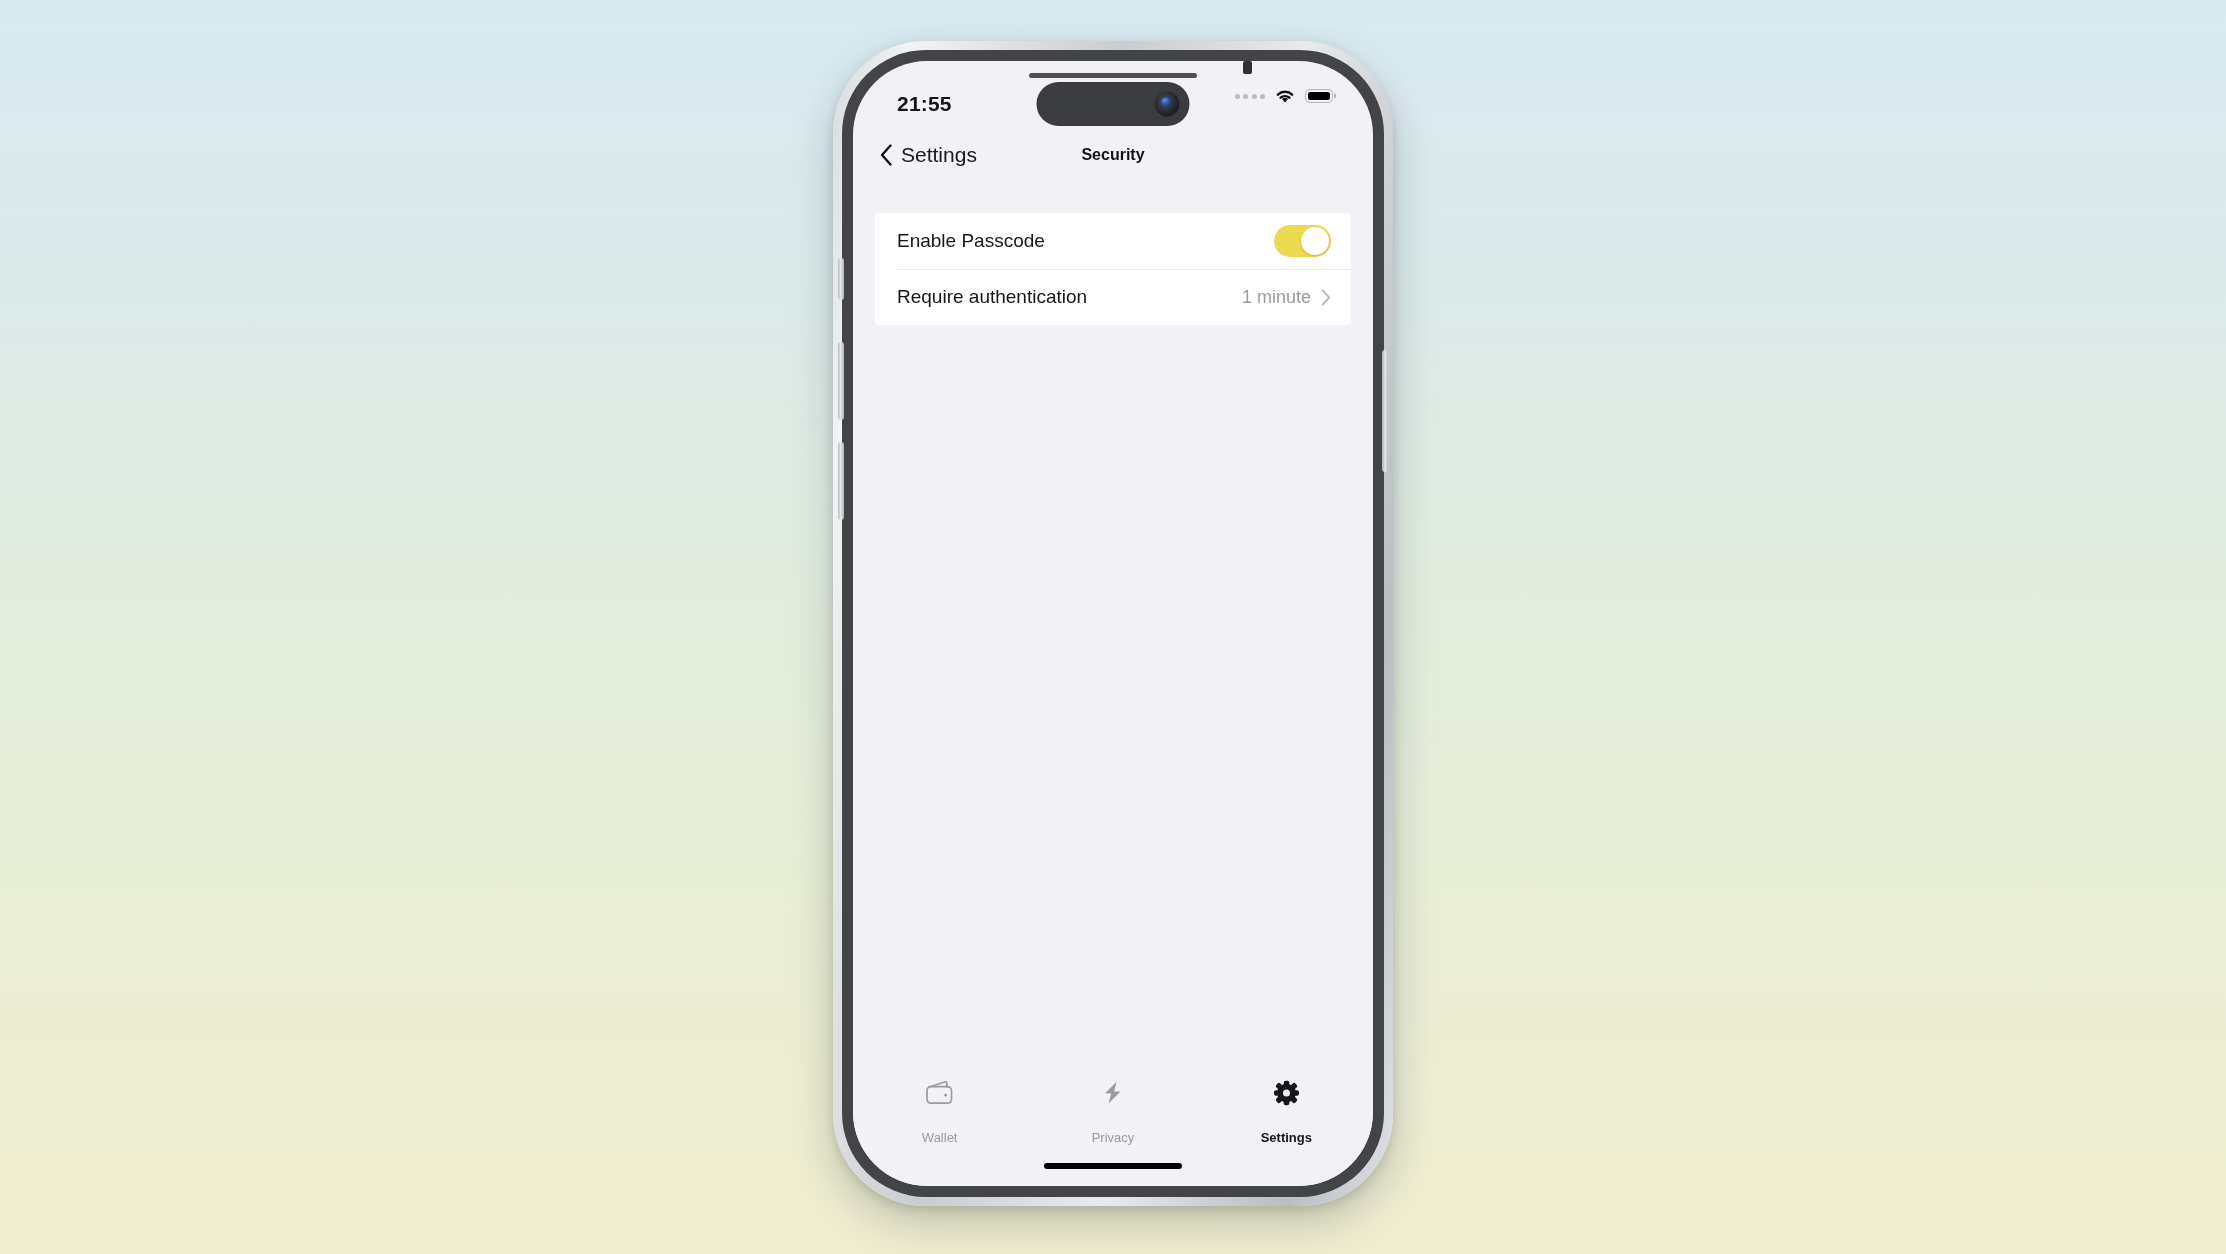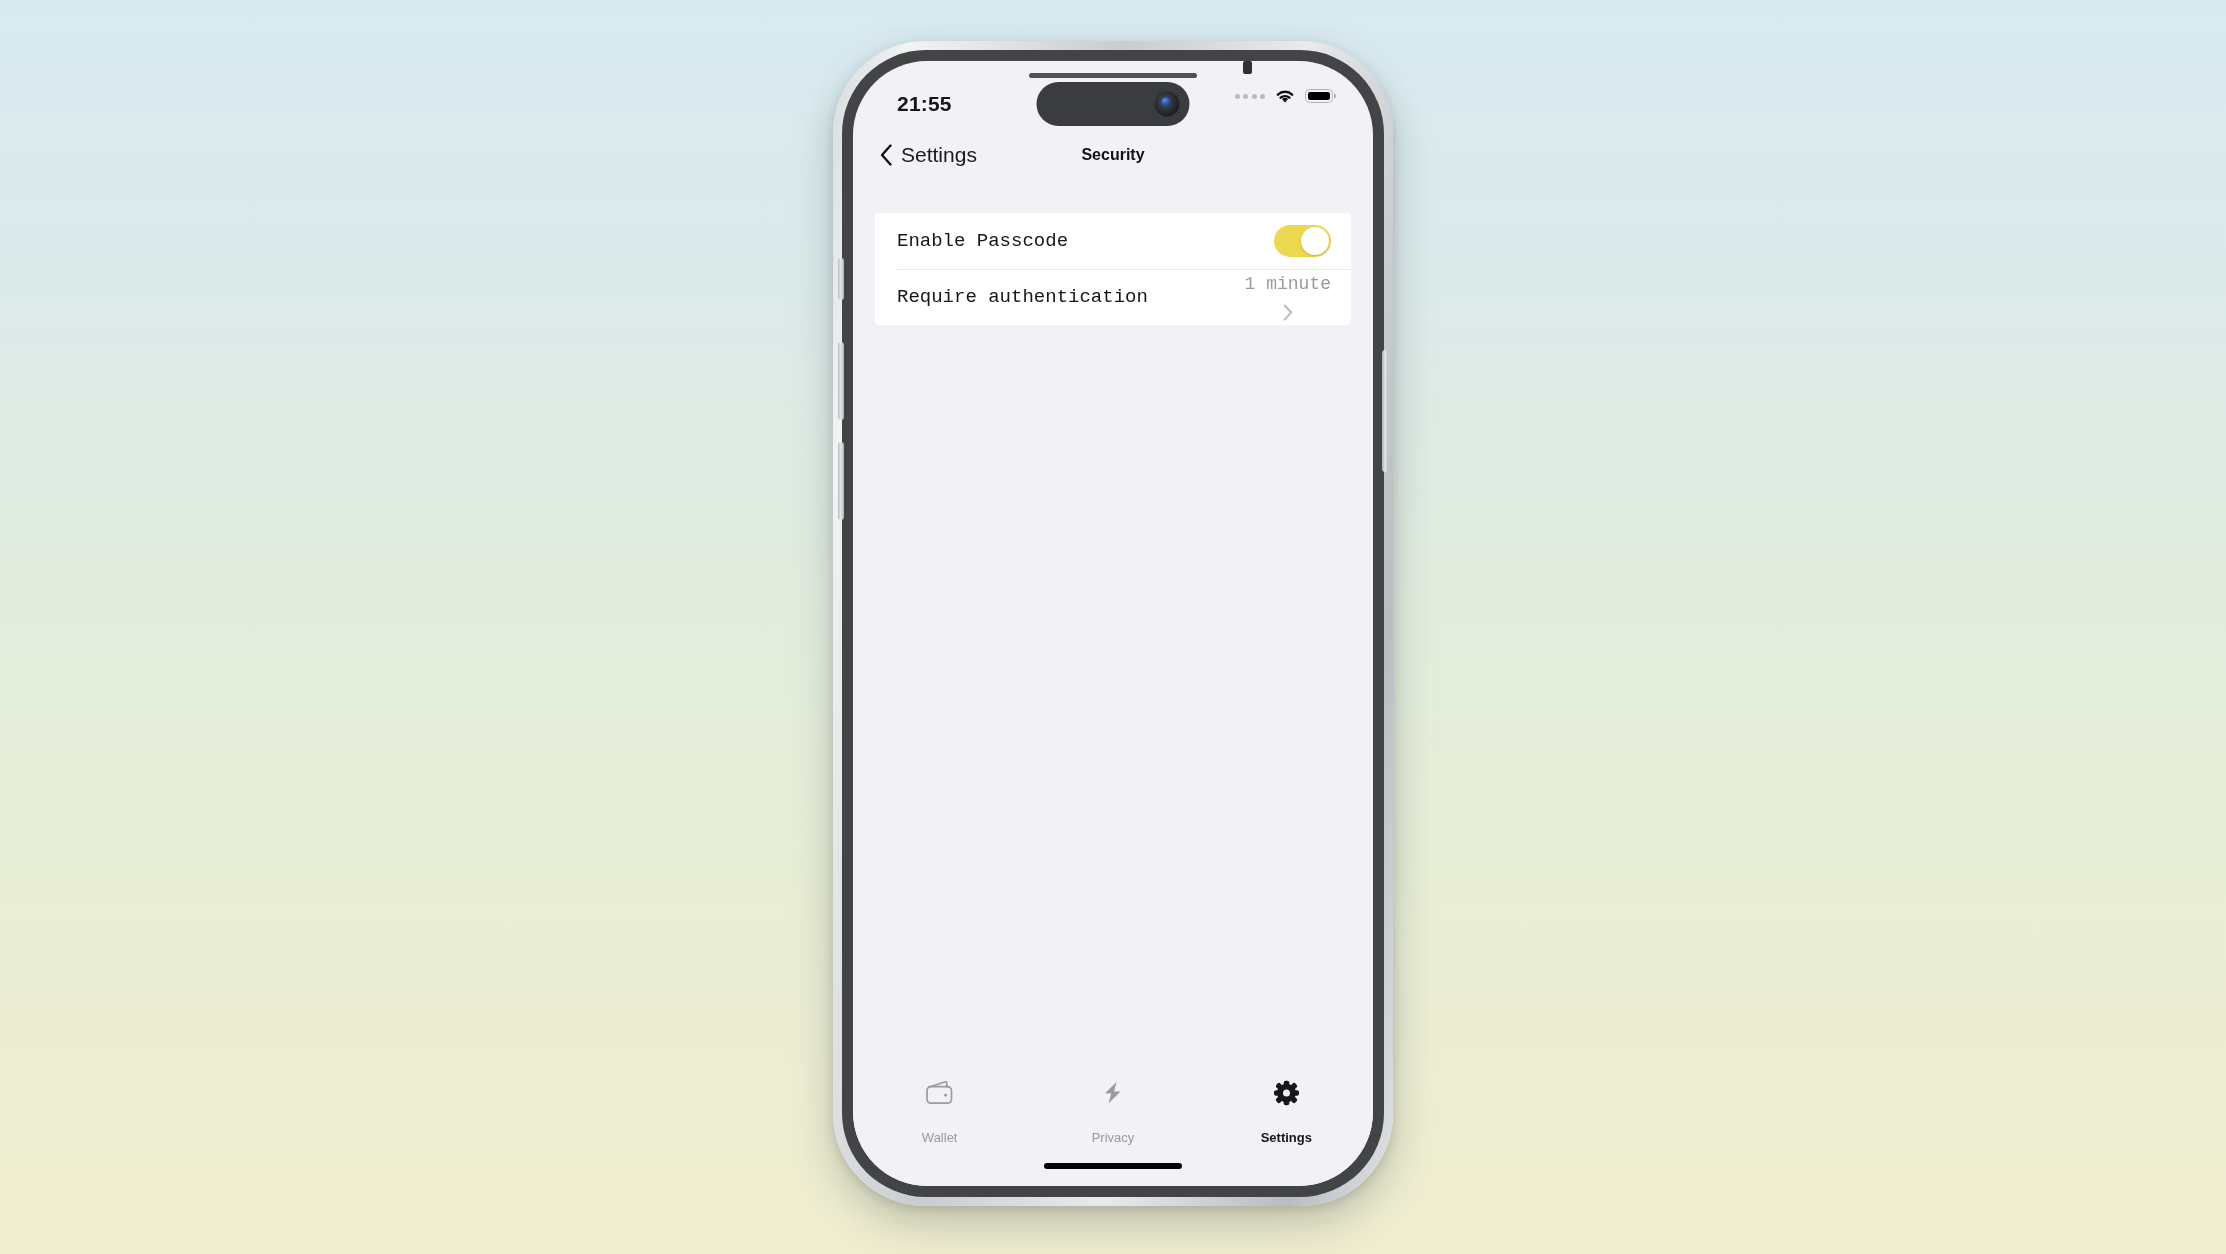--- a/index.html
+++ b/index.html
@@ -231,21 +231,20 @@
     left: 0;
     right: 0;
     bottom: 120px;
     padding: 30px 22px 0 22px;
     box-sizing: border-box;
   }
   .card {
     background: #ffffff;
     border-radius: 4px;
     overflow: hidden;
-    font-family: Liberation Mono, monospace;
   }
   .row {
     position: relative;
     display: flex;
     align-items: center;
     justify-content: space-between;
     height: 56px;
     padding: 0 20px 0 22px;
     box-sizing: border-box;
     cursor: pointer;
@@ -260,21 +259,20 @@
     background: #e8e8ea;
   }
   .row-label {
     font-size: 19px;
     color: #17171b;
   }
   .row-right {
     display: flex;
     align-items: center;
     gap: 10px;
-    flex-direction: column;
   }
   .row-value {
     font-size: 18px;
     color: #9a9aa0;
   }
   .chev-right {
     display: block;
   }
 
   

